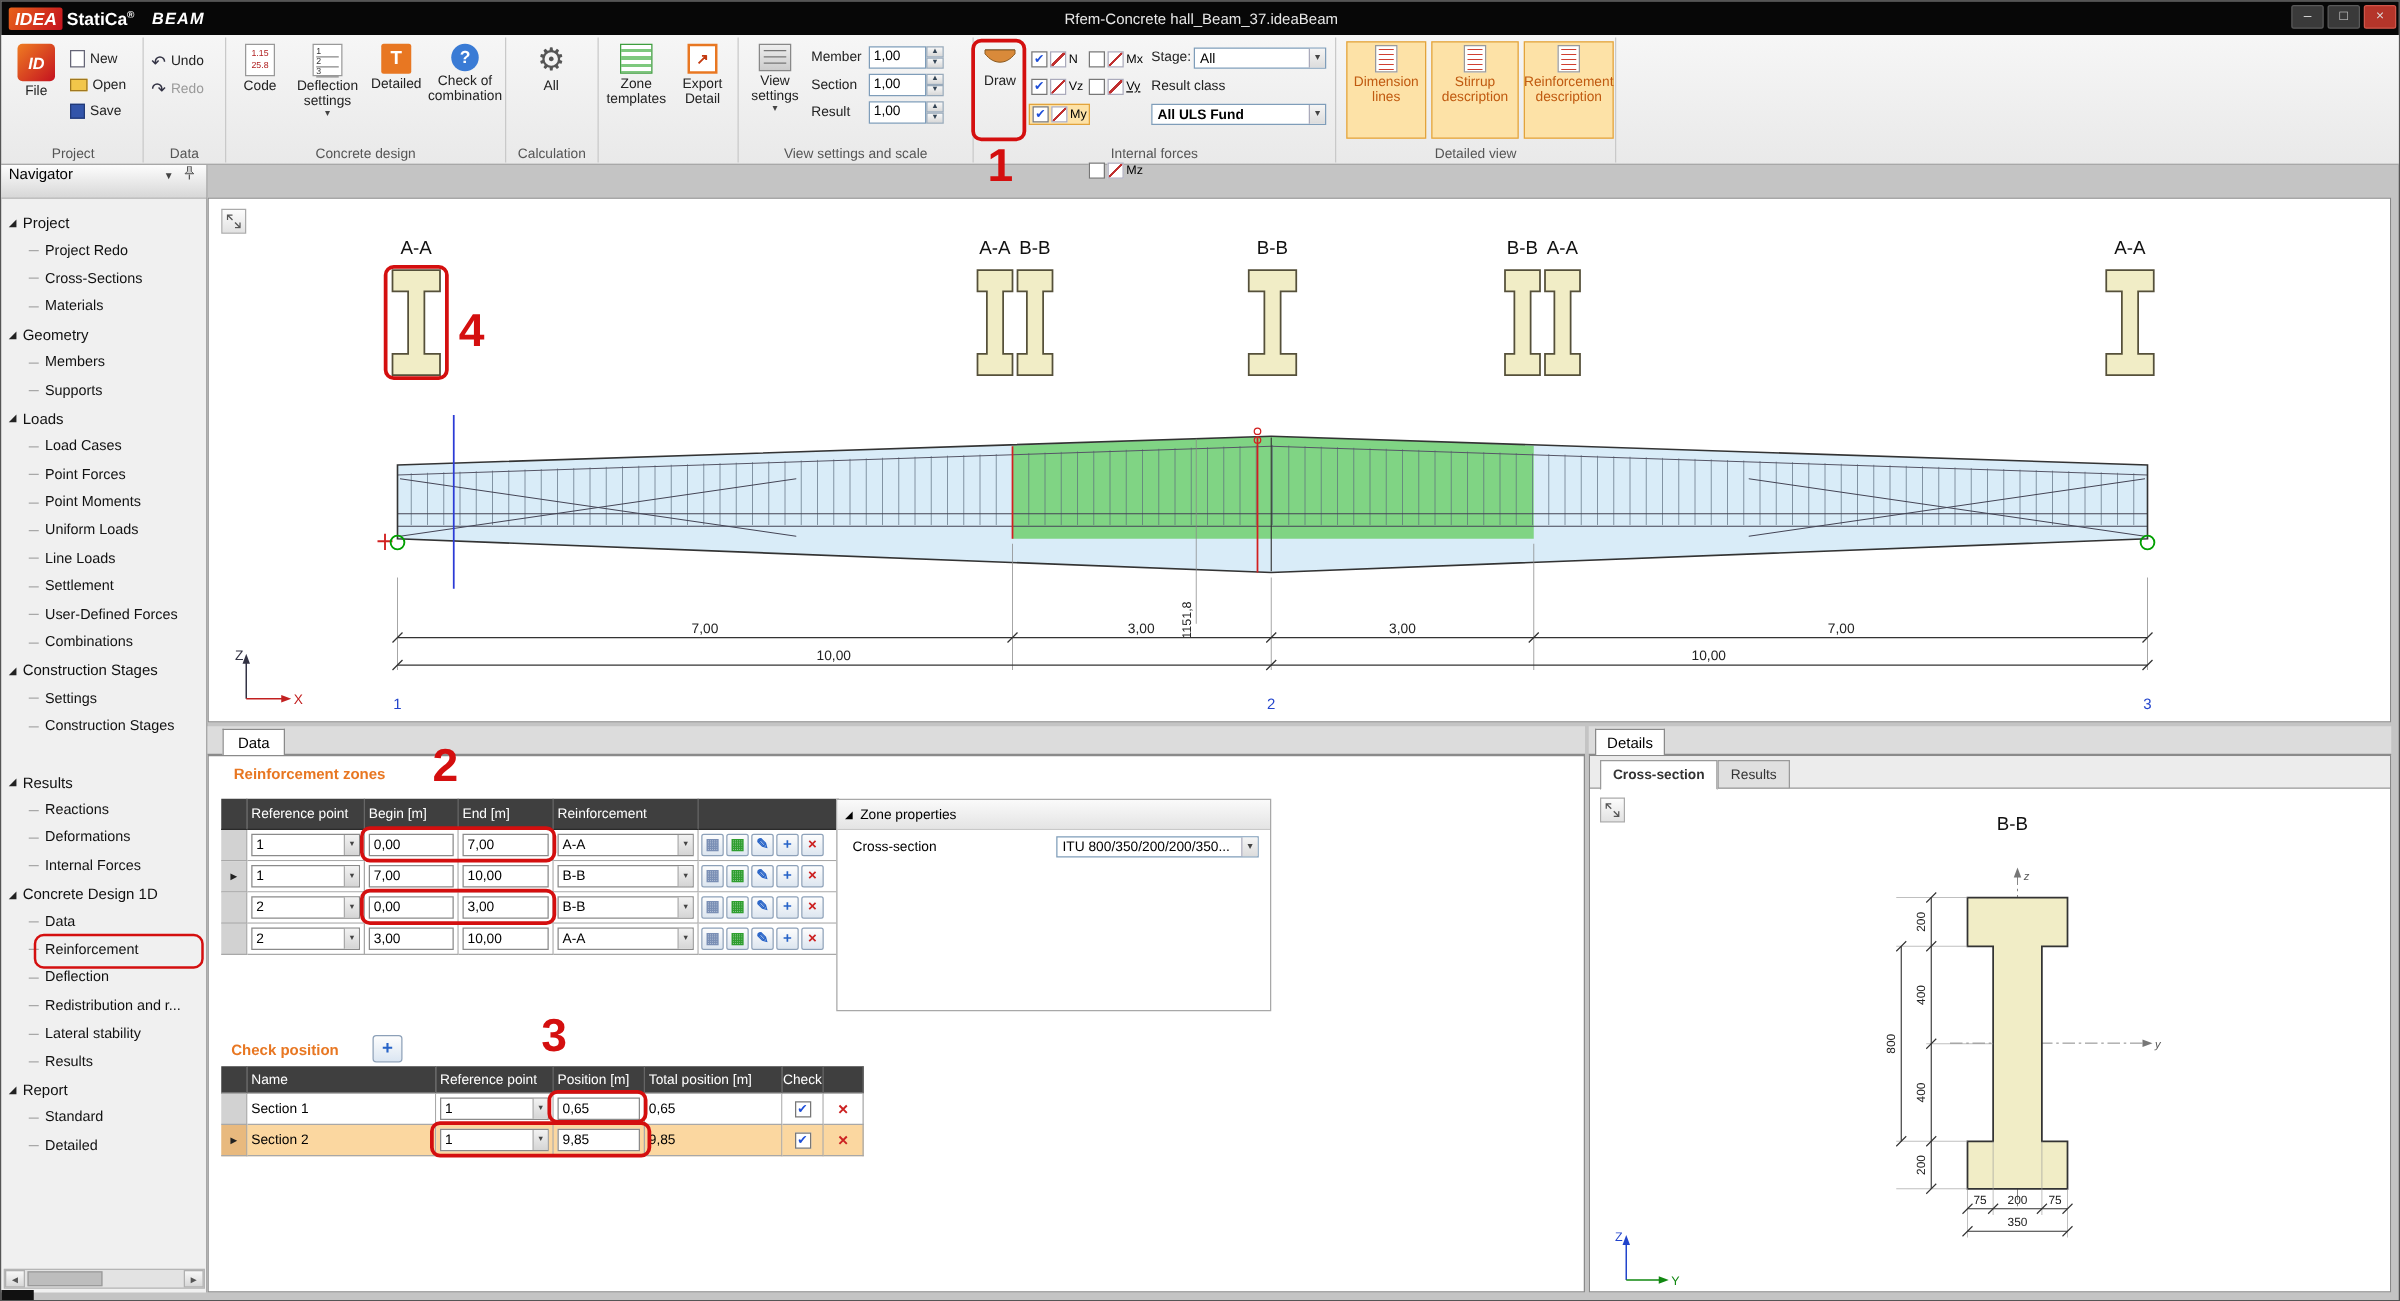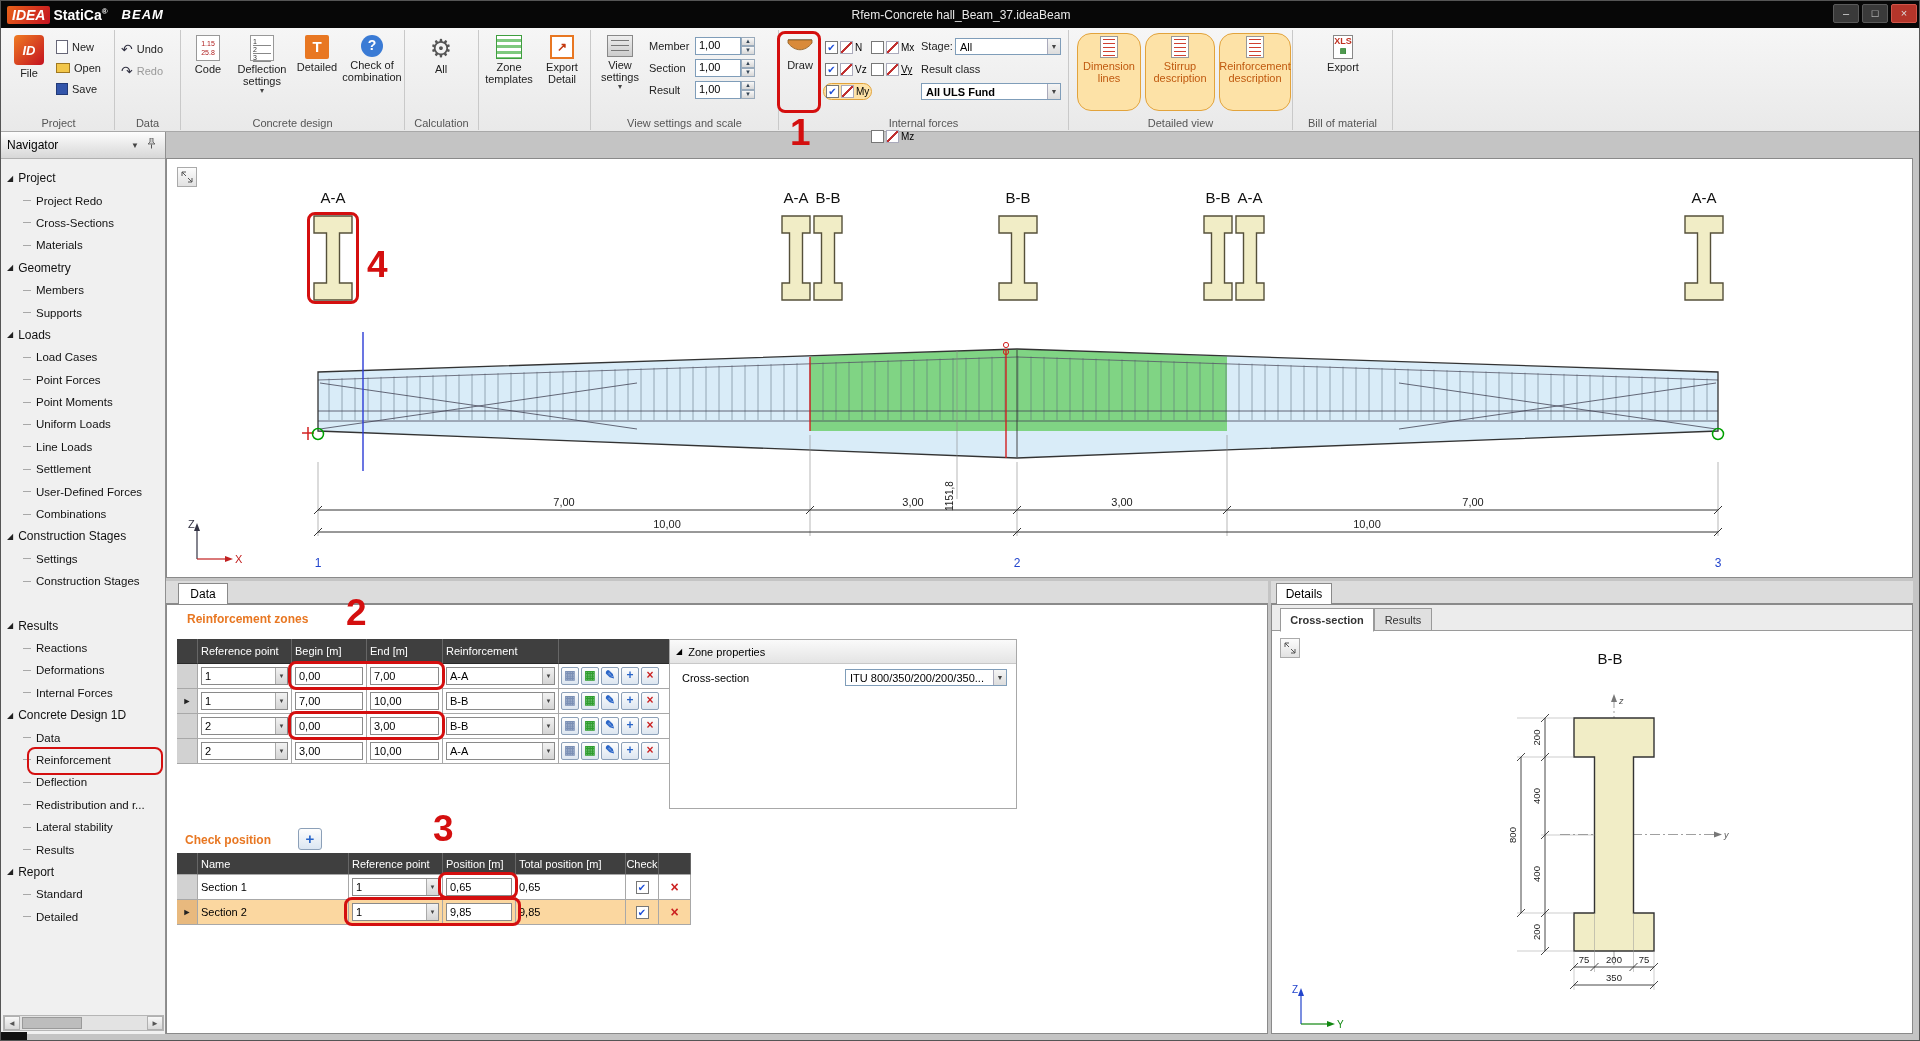--- a/index.html
+++ b/index.html
@@ -18,21 +18,21 @@
 
 .ribbon{position:absolute;left:0;top:27px;width:1920px;height:104px;background:linear-gradient(#f6f6f6,#e9e9e9);border-bottom:1px solid #a8a8a8}
 .rgroup{position:absolute;top:2px;height:100px;border-right:1px solid #c9c9c9}
 .glabel{position:absolute;bottom:1px;left:0;right:0;text-align:center;font-size:11px;color:#555;white-space:nowrap}
 .bL{position:absolute;display:flex;flex-direction:column;align-items:center;font-size:11px;color:#222;text-align:center;padding-top:2px;cursor:default}
 .bL .lbl{line-height:12px;margin-top:2px;white-space:normal}
 .bS{position:absolute;height:19px;display:flex;align-items:center;font-size:11px;color:#222;padding:0 3px}
 .bS>span{margin-right:4px}
 .bS .txt{margin-right:0}
 .dis{color:#9a9a9a}
-.on{background:#fde2a7;border:1px solid #e2a33c;border-radius:14px}
+.on{background:#fde2a7;border:1px solid #e2a33c;border-radius:0}
 .caret{font-size:8px;color:#444;line-height:8px}
 
 .ico-file{width:30px;height:30px;border-radius:4px;background:linear-gradient(135deg,#ef7c22,#c41220);color:#fff;font-weight:bold;font-style:italic;font-size:13px;display:flex;align-items:center;justify-content:center}
 .ico-new{width:12px;height:14px;background:#fff;border:1px solid #667;display:inline-block}
 .ico-open{width:14px;height:10px;background:#f2c64a;border:1px solid #a07820;display:inline-block}
 .ico-save{width:12px;height:12px;background:#3355aa;border:1px solid #223a77;display:inline-block}
 .ico-arrow{font-size:14px;color:#334;line-height:14px}
 .ico-code{width:24px;height:26px;background:#fff;border:1px solid #999;font-size:7px;color:#b02020;line-height:9px;text-align:center;padding-top:3px}
 .ico-defl{width:24px;height:26px;background:#fff;border:1px solid #999;font-size:7px;color:#333;text-align:left;padding:2px 2px;line-height:7px}
 .ico-defl i{display:block;border-bottom:1px solid #888;font-style:normal}
@@ -55,21 +55,21 @@
 .dd{position:absolute;background:#fff;border:1px solid #7f9db9;height:17px;font-size:11px;display:flex;align-items:center;padding:0 16px 0 4px;white-space:nowrap}
 .dd .ar{position:absolute;right:0;top:0;width:13px;height:100%;background:linear-gradient(#f5f5f5,#dcdcdc);border-left:1px solid #aab;font-size:7px;display:flex;align-items:center;justify-content:center;color:#444}
 
 .fcol{position:absolute;top:0;height:80px}
 .frow{position:absolute;display:flex;align-items:center;height:17px;padding:1px 2px}
 .cb{width:13px;height:13px;border:1px solid #777;background:#fff;font-size:10px;line-height:11px;text-align:center;color:#1d4ed8;display:inline-block}
 .fico{width:13px;height:13px;border:1px solid #aab;margin:0 2px;background:linear-gradient(135deg,transparent 44%,#c03030 44%,#c03030 56%,transparent 56%),#fff}
 .flabel{font-size:10px}
 
 .navigator{position:absolute;left:0;top:131px;width:165px;height:902px;background:#f0f0f0;border-right:1px solid #909090}
-.nav-header{position:absolute;left:0;top:0;width:100%;height:27px;background:linear-gradient(#fdfdfd,#d7d7d7);border-bottom:1px solid #b0b0b0;display:flex;align-items:center;font-size:12px;padding:0 6px}
+.nav-header{position:absolute;left:0;top:0;width:100%;height:27px;background:linear-gradient(#fdfdfd,#d7d7d7);border-bottom:1px solid #b0b0b0;display:flex;font-size:12px;padding:0 6px}
 .nav-header .sp{flex:1}
 .nav-hbtn{width:16px;height:16px;font-size:8px;color:#444;border:1px solid transparent;text-align:center;line-height:15px}
 .nav-tree{position:absolute;left:0;top:27px;width:100%;height:856px;overflow:hidden;padding-top:8px}
 .nav-row{height:22.4px;display:flex;align-items:center;font-size:12px;color:#111;white-space:nowrap;padding-left:6px}
 .nav-section .tri{font-size:8px;margin-right:5px;color:#222}
 .nav-item{padding-left:22px;font-size:11.5px}
 .nav-item .dash{width:8px;height:1px;background:#a8a8a8;margin-right:5px}
 .nav-gap{height:22px}
 .hscroll{position:absolute;left:2px;top:883px;width:161px;height:16px;background:#e3e3e3;border:1px solid #b5b5b5;display:flex}
 .hscroll .sb{width:16px;background:linear-gradient(#f8f8f8,#d8d8d8);border:1px solid #b0b0b0;font-size:8px;line-height:13px;text-align:center;color:#555}
@@ -308,27 +308,20 @@
         <div class="ico-mini"></div>
         <div class="lbl" style="color:#c05a10">Stirrup description</div>
       </div>
       <div class="bL on" style="left:150px;top:3px;width:72px;height:78px">
         <div class="ico-mini"></div>
         <div class="lbl" style="color:#c05a10">Reinforcement description</div>
       </div>
       <div class="glabel">Detailed view</div>
     </div>
 
-    <div class="rgroup" style="left:1292px;width:100px">
-      <div class="bL" style="left:26px;top:3px;width:48px;height:76px">
-        <div class="ico-xls"><b>XLS</b>▤</div>
-        <div class="lbl">Export</div>
-      </div>
-      <div class="glabel">Bill of material</div>
-    </div>
   </div>
 
   <div class="navigator">
     <div class="nav-header">
       <span>Navigator</span>
       <span class="sp"></span>
       <span class="nav-hbtn">▼</span>
       <span class="nav-hbtn">
         <svg width="9" height="11" viewBox="0 0 9 11">
             <path d="M3,0 h3 v4 l2,2 h-7 l2,-2 z" fill="#cfcfcf" stroke="#555" stroke-width="0.8"></path>

